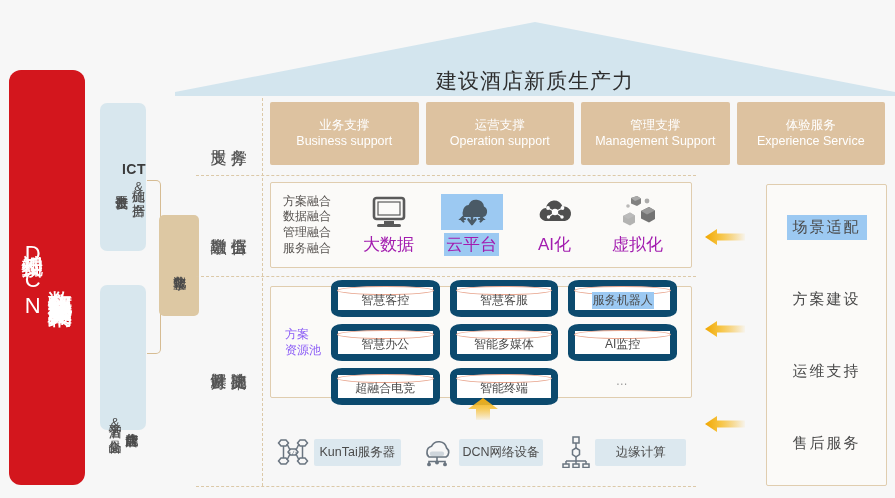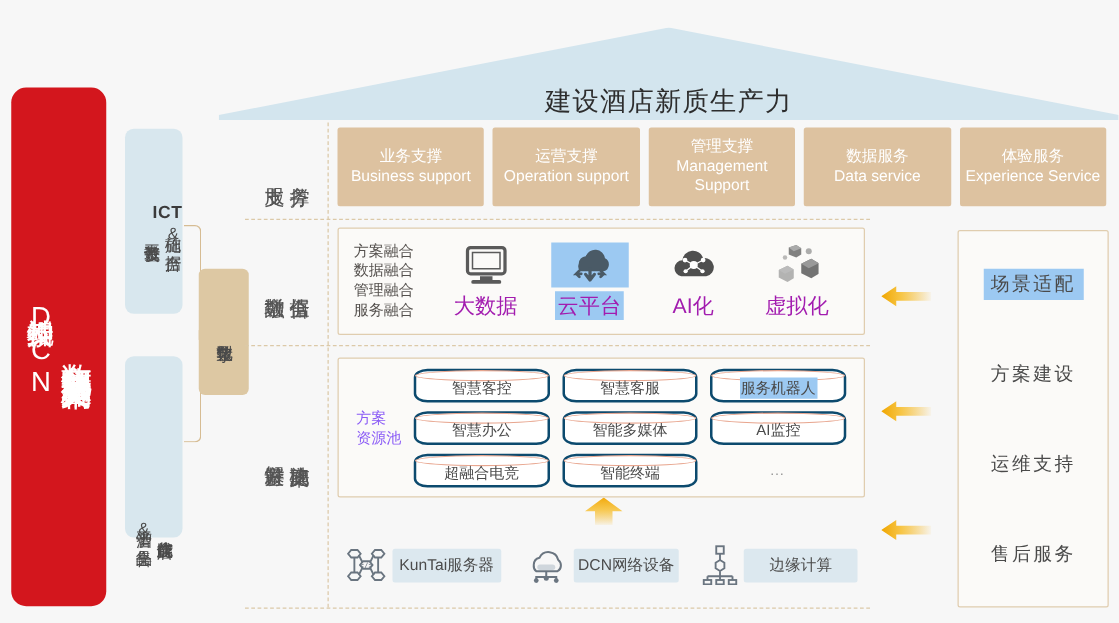--- a/index.html
+++ b/index.html
@@ -114,21 +114,21 @@
   .ficon .cap{font-size:17px;color:#a21caf;padding:0 2px;}
   .ficon.selected .glyph,.ficon.selected .cap{background:#9cc9f2;}
   .ficon.selected .glyph{width:100%;}
 
   
   #panel-pool{left:270px;top:286px;width:420px;height:110px;}
   .pool-inner{display:flex;align-items:center;height:100%;padding:6px 14px;box-sizing:border-box;}
   .pool-label{font-size:12px;line-height:1.35;color:#8b5cf6;white-space:nowrap;margin-right:10px;}
   .pool-grid{display:grid;grid-template-columns:repeat(3,1fr);gap:7px 10px;flex:1;}
   .cyl{
-    position:relative;height:23px;border:2px solid #0c4a6e;border-radius:11px/7px;
+    position:relative;height:23px;border:7px solid #0c4a6e;border-radius:11px/7px;
     background:#fff;display:flex;align-items:center;justify-content:center;
     font-size:12px;color:#4a4a4a;
   }
   .cyl::before{
     content:"";position:absolute;left:-1px;right:-1px;top:-1px;height:9px;
     border:1px solid #e8a68f;border-radius:50%;background:#fff;box-sizing:border-box;
   }
   .cyl .ctext{position:relative;z-index:2;margin-top:4px;padding:0 1px;}
   .cyl.selected .ctext{background:#9cc9f2;}
   .cyl.blank{border:none;background:transparent;}
@@ -218,24 +218,20 @@
         <div class="cn">业务支撑</div>
         <div class="en">Business support</div>
       </div>
       <div class="support-card">
         <div class="cn">运营支撑</div>
         <div class="en">Operation support</div>
       </div>
       <div class="support-card">
         <div class="cn">管理支撑</div>
         <div class="en">Management Support</div>
-      </div>
-      <div class="support-card">
-        <div class="cn">数据服务</div>
-        <div class="en">Data service</div>
       </div>
       <div class="support-card">
         <div class="cn">体验服务</div>
         <div class="en">Experience Service</div>
       </div>
     </div>
 
   <div class="panel" id="panel-fusion">
     <div class="fusion-inner">
       <div class="fusion-text" id="fusion-text">

